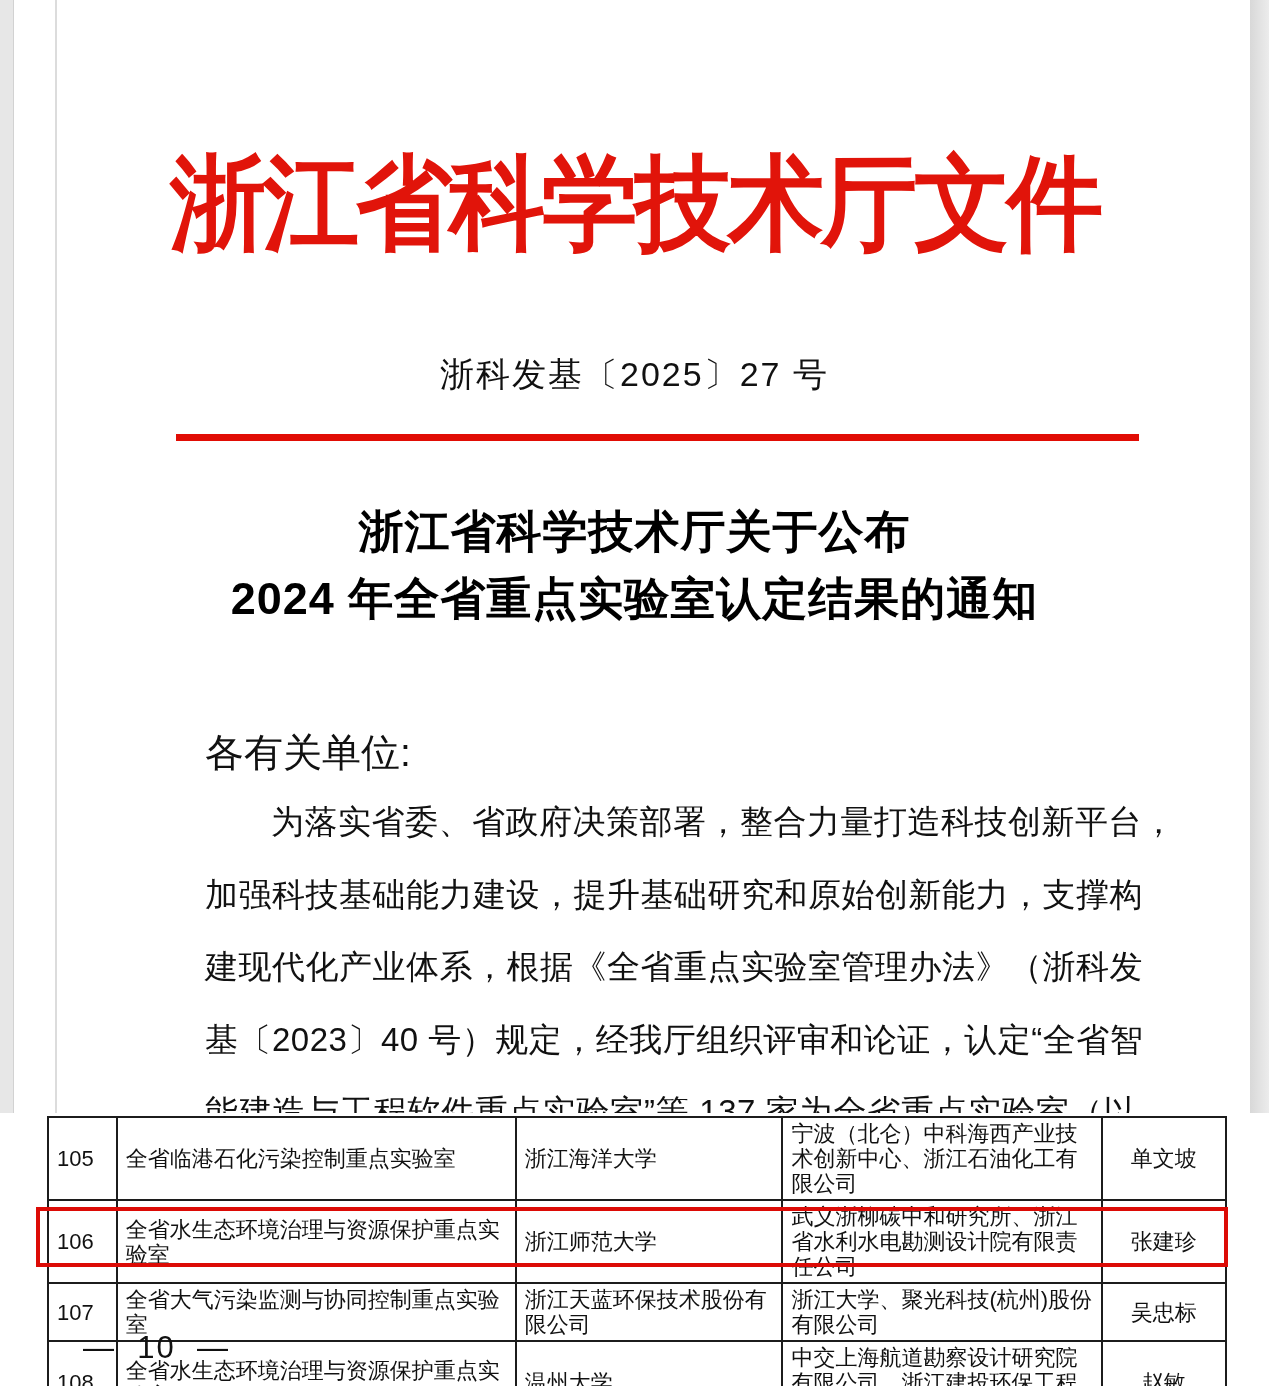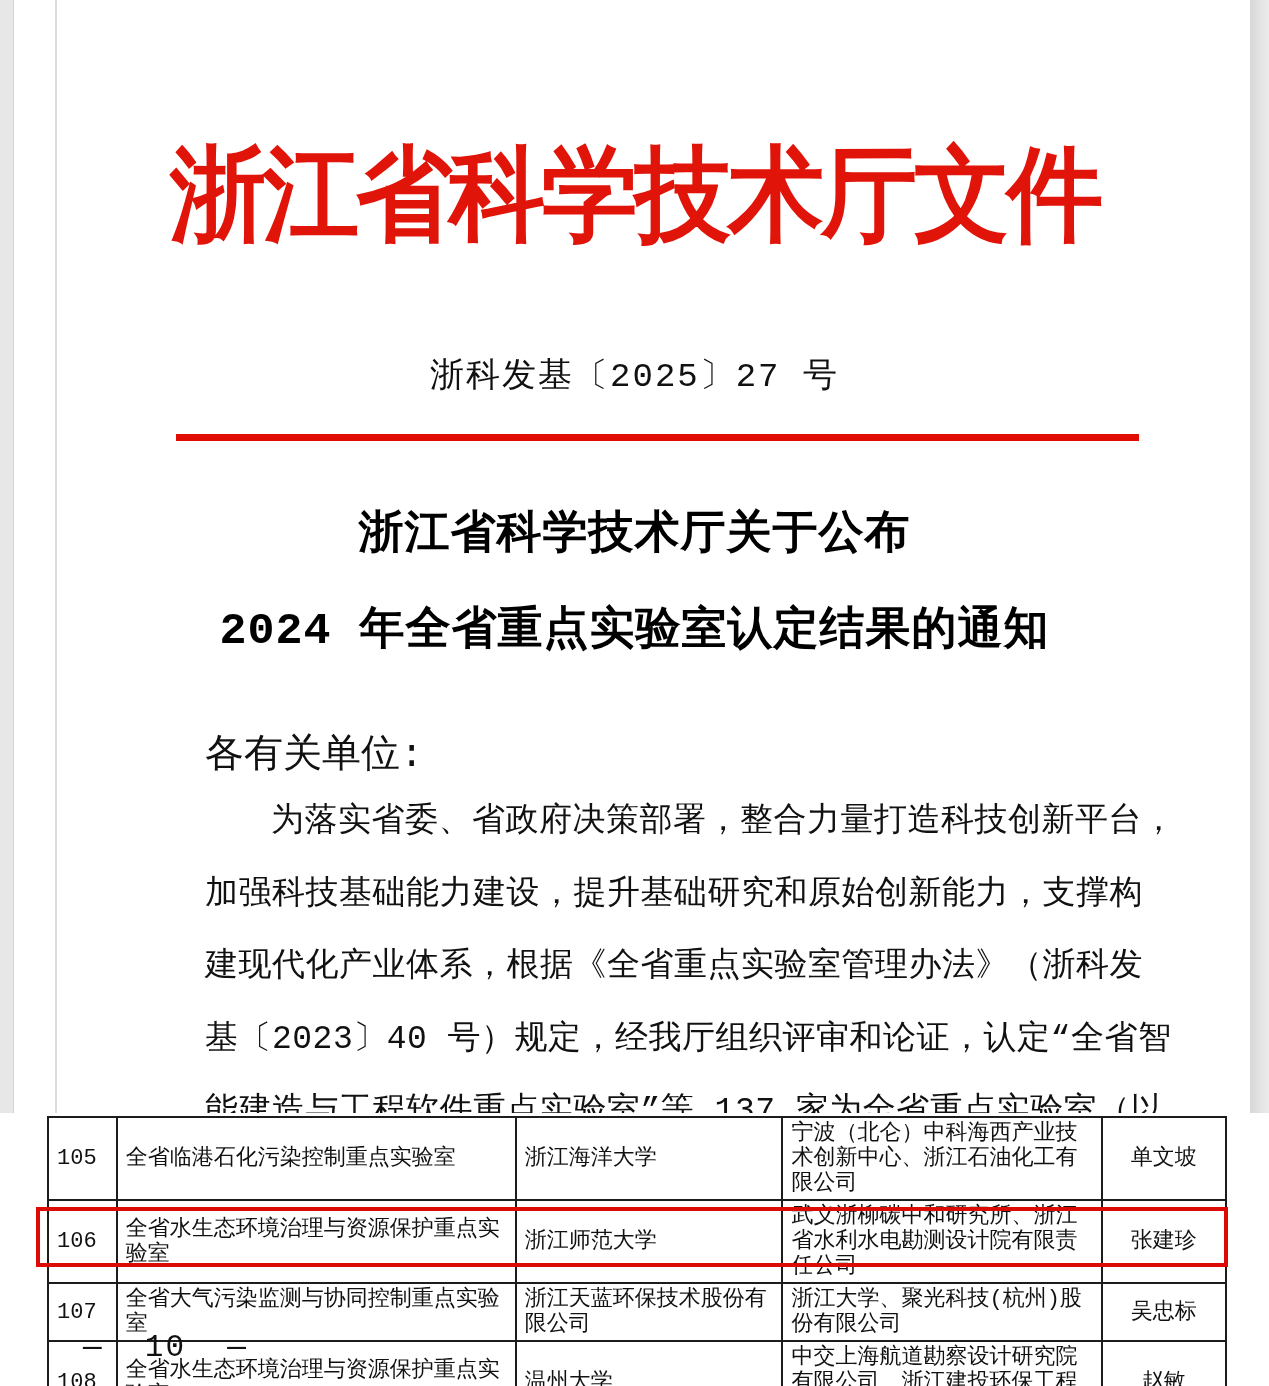--- a/index.html
+++ b/index.html
@@ -3,21 +3,21 @@
 <meta charset="utf-8">
 <style>
   * { margin: 0; padding: 0; box-sizing: border-box; }
   html, body { background: #f2f2f2; }
   .canvas {
     position: relative;
     width: 1269px;
     height: 1386px;
     background: #5eead4;
     overflow: hidden;
-    font-family: Liberation Mono, monospace;
+    font-family: Liberation Sans, sans-serif;
     color: #111;
   }
   
   .gutter-left {
     position: absolute; left: 0; top: 0; width: 14px; height: 1118px;
     background: #e7e7e7; border-right: 1px solid #d2d2d2;
   }
   .gutter-right {
     position: absolute; left: 1250px; top: 0; width: 19px; height: 1113px;
     background: linear-gradient(to right, #d8d8d8, #ececec);
@@ -41,21 +41,21 @@
   .doc-number {
     position: absolute; left: 0; top: 352px; width: 1269px;
     text-align: center; font-size: 34px; letter-spacing: 2px;
   }
   .red-rule {
     position: absolute; left: 176px; top: 434px; width: 963px; height: 7px;
   }
   .doc-title { position: absolute; left: 0; width: 1269px; text-align: center;
     font-weight: bold; font-size: 45px; letter-spacing: 1px; color: #000; }
   .doc-title.l1 { top: 502px; }
-  .doc-title.l2 { top: 598px; }
+  .doc-title.l2 { top: 569px; }
   .salutation {
     position: absolute; left: 205px; top: 726px; font-size: 39px;
   }
   .body-text { position: absolute; left: 205px; top: 786px; width: 932px; }
   .body-line {
     font-size: 33px; line-height: 72.5px; height: 72.5px;
     text-align: justify; text-align-last: justify;
     white-space: nowrap; letter-spacing: 0.5px;
   }
   .body-line.first { text-indent: 66px; }

